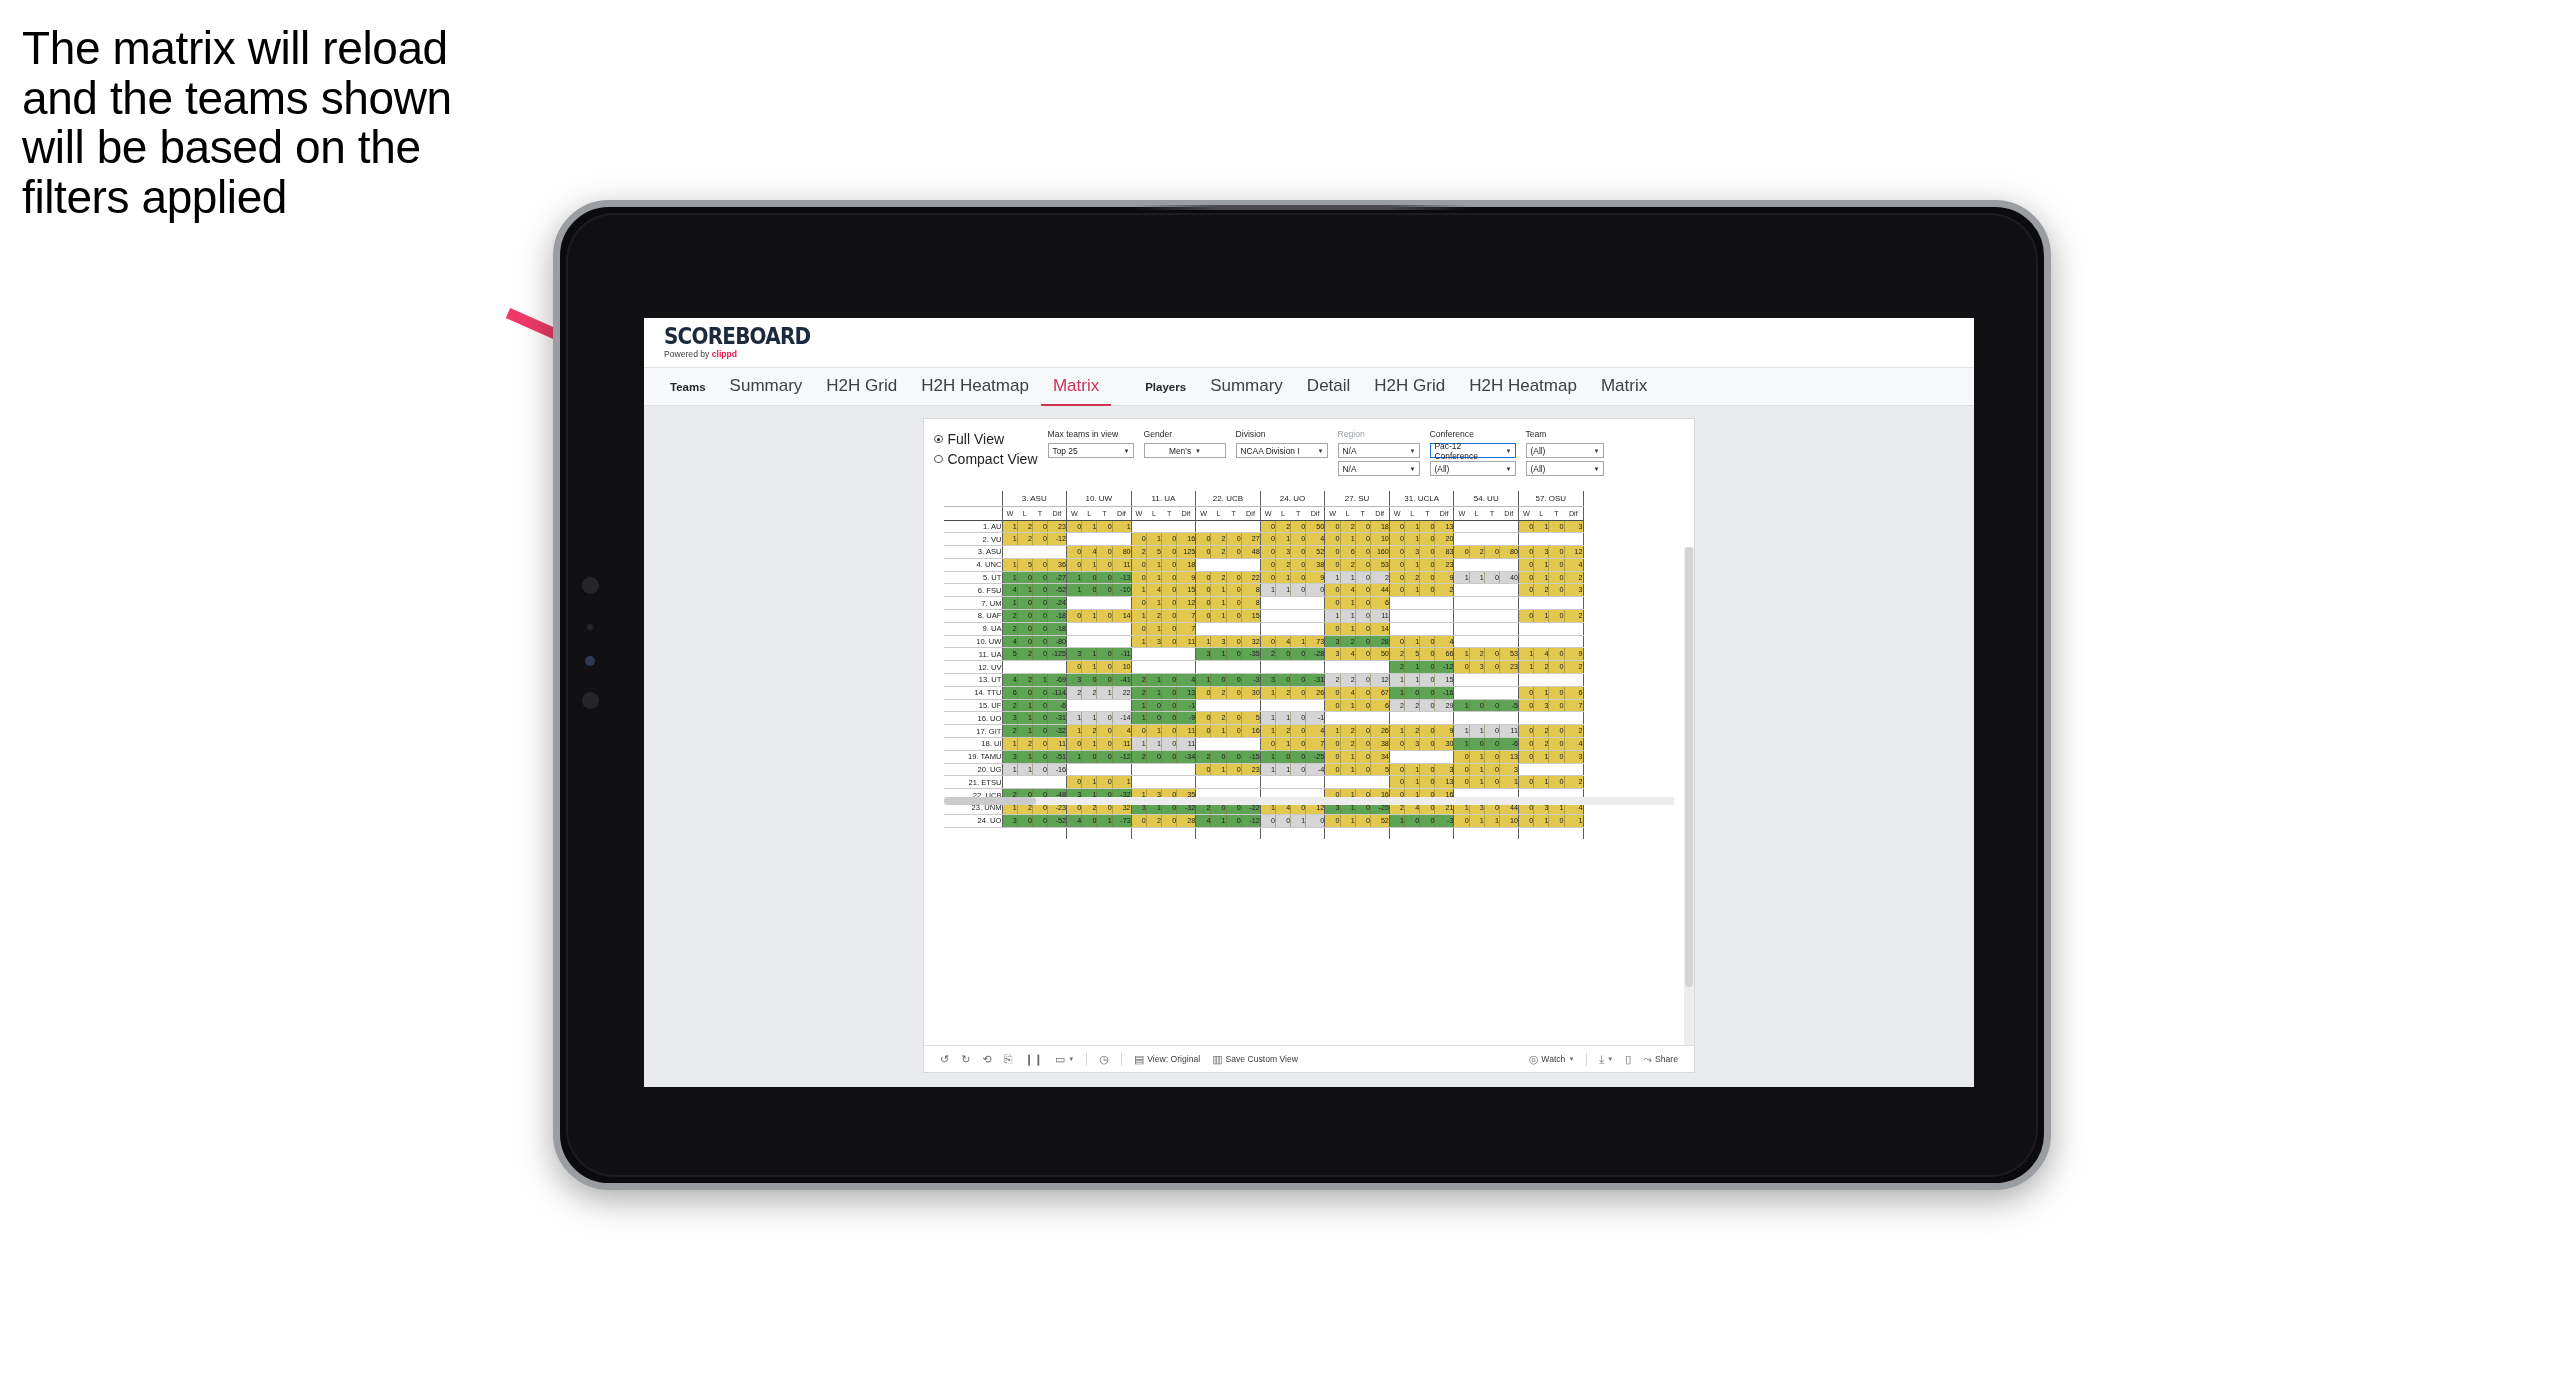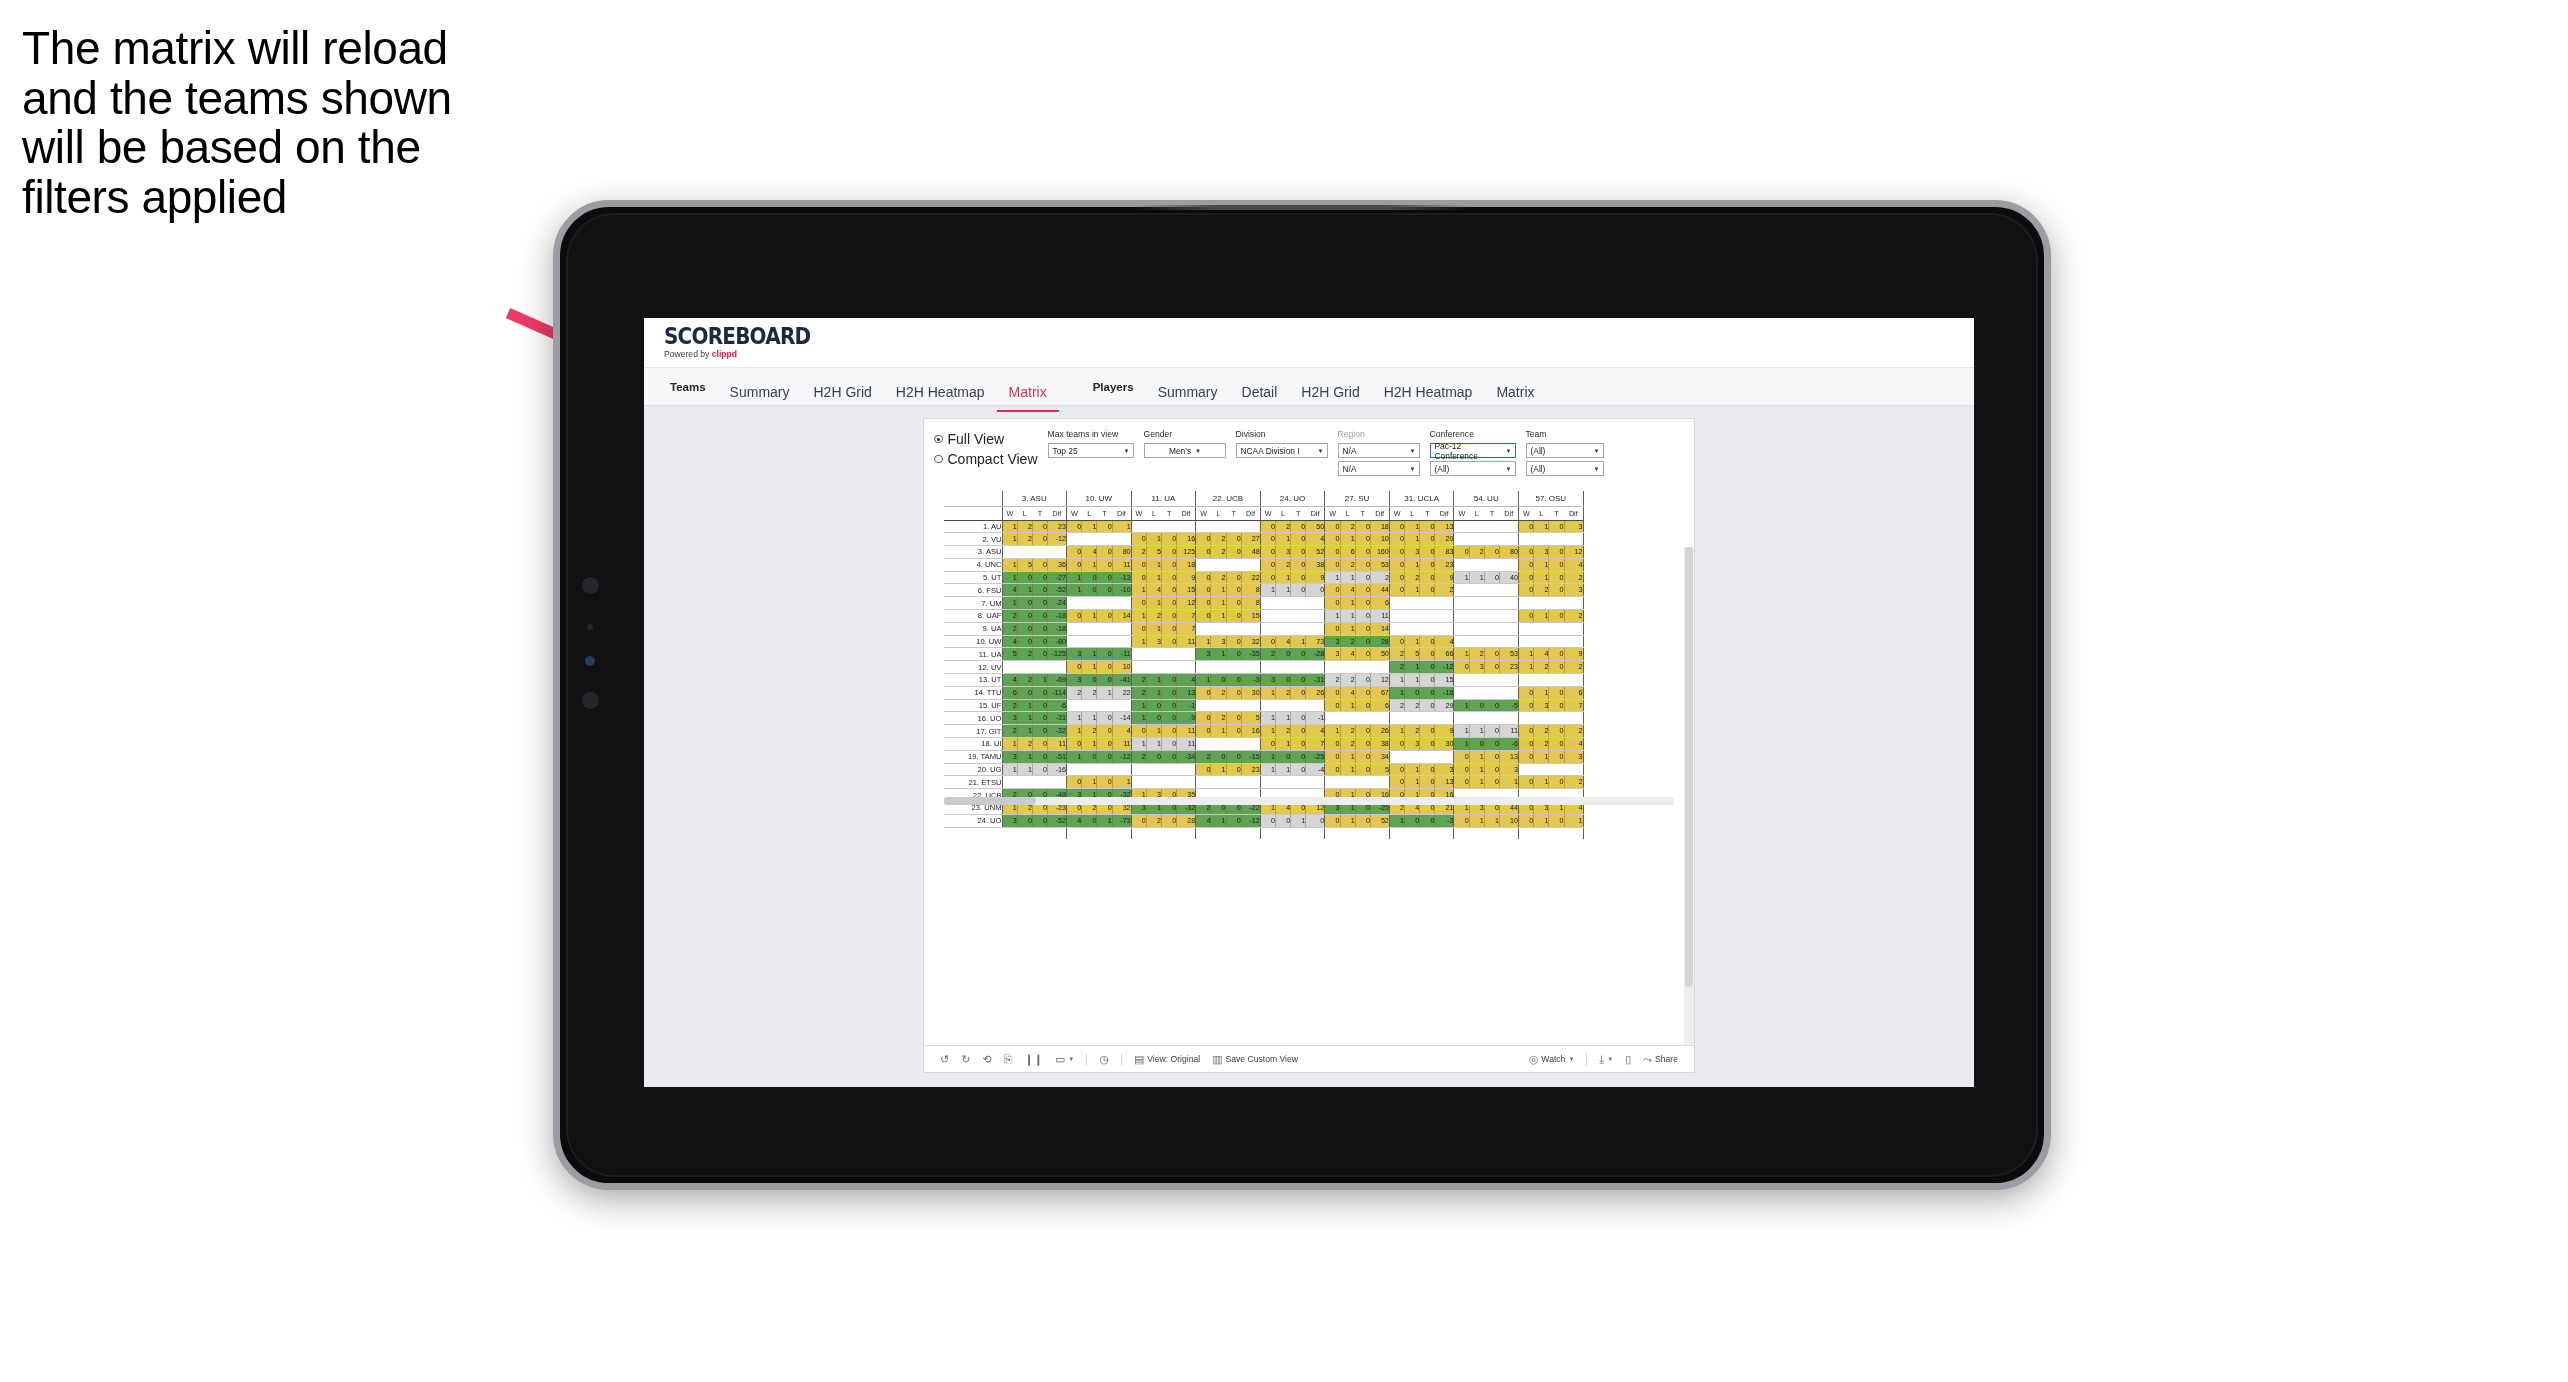--- a/index.html
+++ b/index.html
@@ -72,23 +72,23 @@
   
   .subnav {
     height: 38px; background: #f7f8fa; display: flex; align-items: center;
     border-bottom: 1px solid #dcdee1; padding-left: 14px;
   }
   .subgroup { display: flex; align-items: center; height: 38px; }
   .subgroup .grp-title {
     font-size: 11.5px; font-weight: 700; color: #23262b; padding: 0 12px;
   }
   .subgroup a {
-    font-size: 14px; color: #3c4047; padding: 0 12px; text-decoration: none;
+    font-size: 17px; color: #3c4047; padding: 0 12px; text-decoration: none;
     cursor: pointer; height: 38px; display: flex; align-items: center;
-    border-bottom: 2px solid transparent; position: relative; top: 6px;
+    border-bottom: 2px solid transparent; position: relative; top: 0;
   }
   .subgroup a.active { color: #cf3255; border-bottom-color: #cf3255; }
   .sub-sep { width: 22px; }
 
   
   .viz-outer { background: #e9ebee; padding: 12px 0 0 0; height: 681px; }
   .viz {
     margin: 0 auto; width: 772px; background: #fff; height: 655px;
     border: 1px solid #d6d8da; position: relative;
   }

